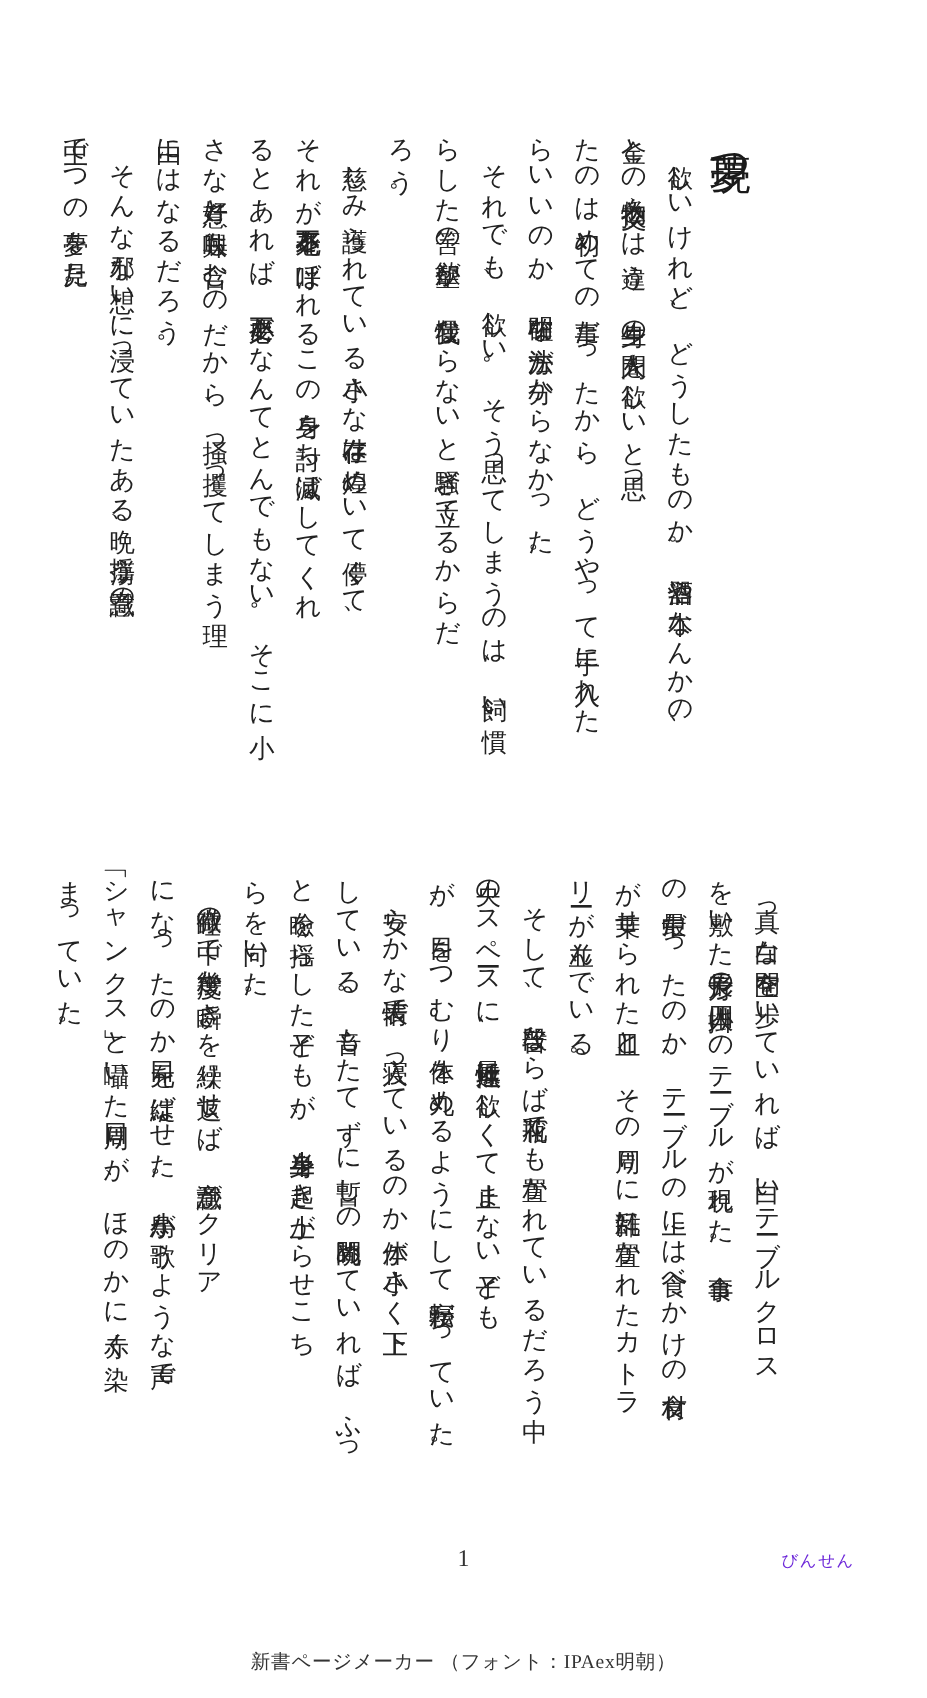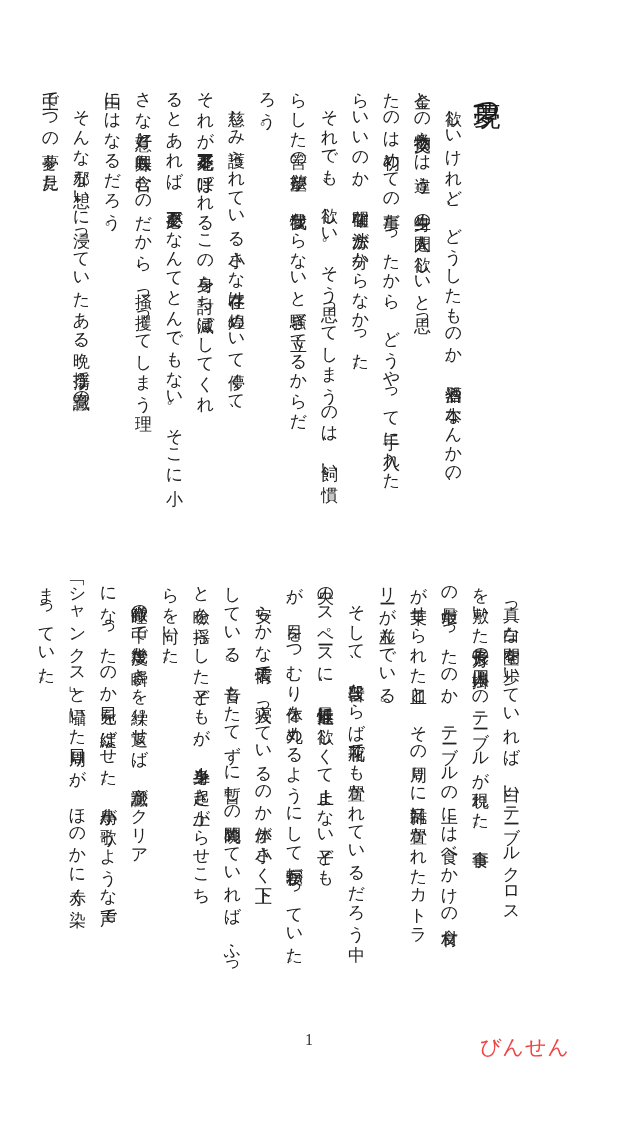--- a/index.html
+++ b/index.html
@@ -56,22 +56,22 @@
     left: 0;
     right: 0;
     text-align: center;
     font-size: 16px;
     color: #333333;
   }
   .page-label {
     position: absolute;
     top: 1033px;
     right: 48px;
-    font-size: 21px;
-    color: #ef4444;
+    font-size: 11px;
+    color: #6d28d9;
     letter-spacing: 1px;
   }
   .footer {
     position: absolute;
     top: 1099px;
     left: 0;
     right: 0;
     text-align: center;
     font-size: 13px;
     color: #333333;
@@ -116,14 +116,15 @@
 　微睡の中で幾度か瞬きを繰り返せば、意識がクリア
 になったのか口元を綻ばせた。小鳥が歌うような声で
 「シャンクス」と囁いた口周りが、ほのかに赤く染
 まっていた。</div>
   </div>
 
   <div class="page-number">1</div>
 
   <div class="page-label">びんせん</div>
 
+  <div class="footer">新書ページメーカー （フォント：IPAex明朝）</div>
 
 </div>
 
 </body></html>

